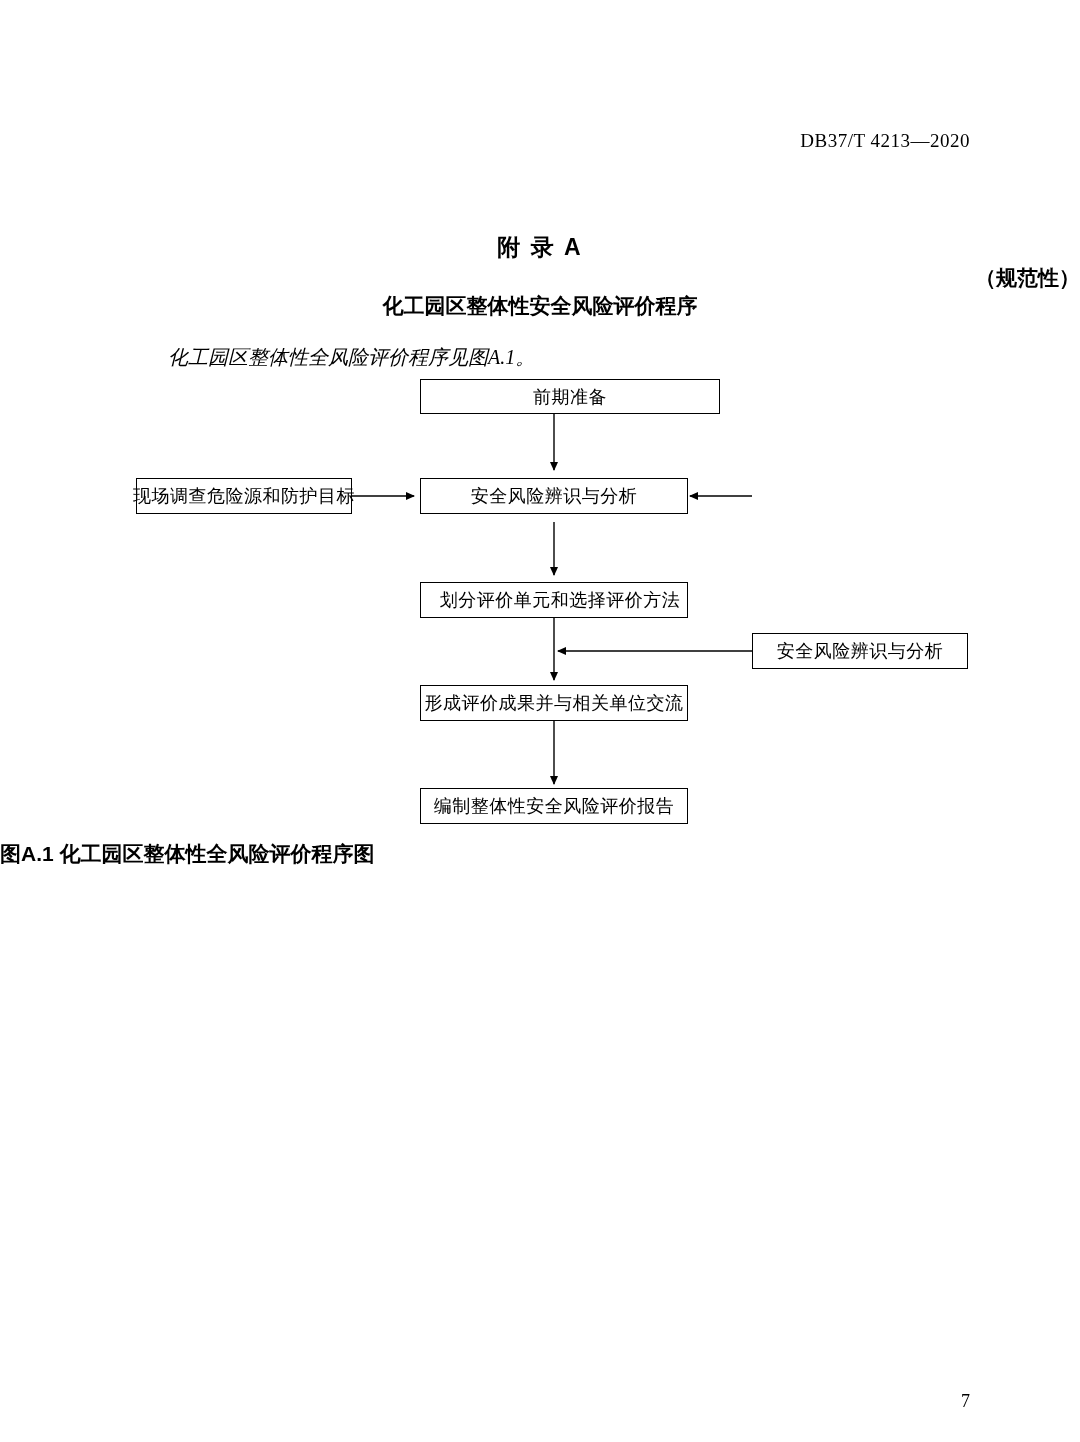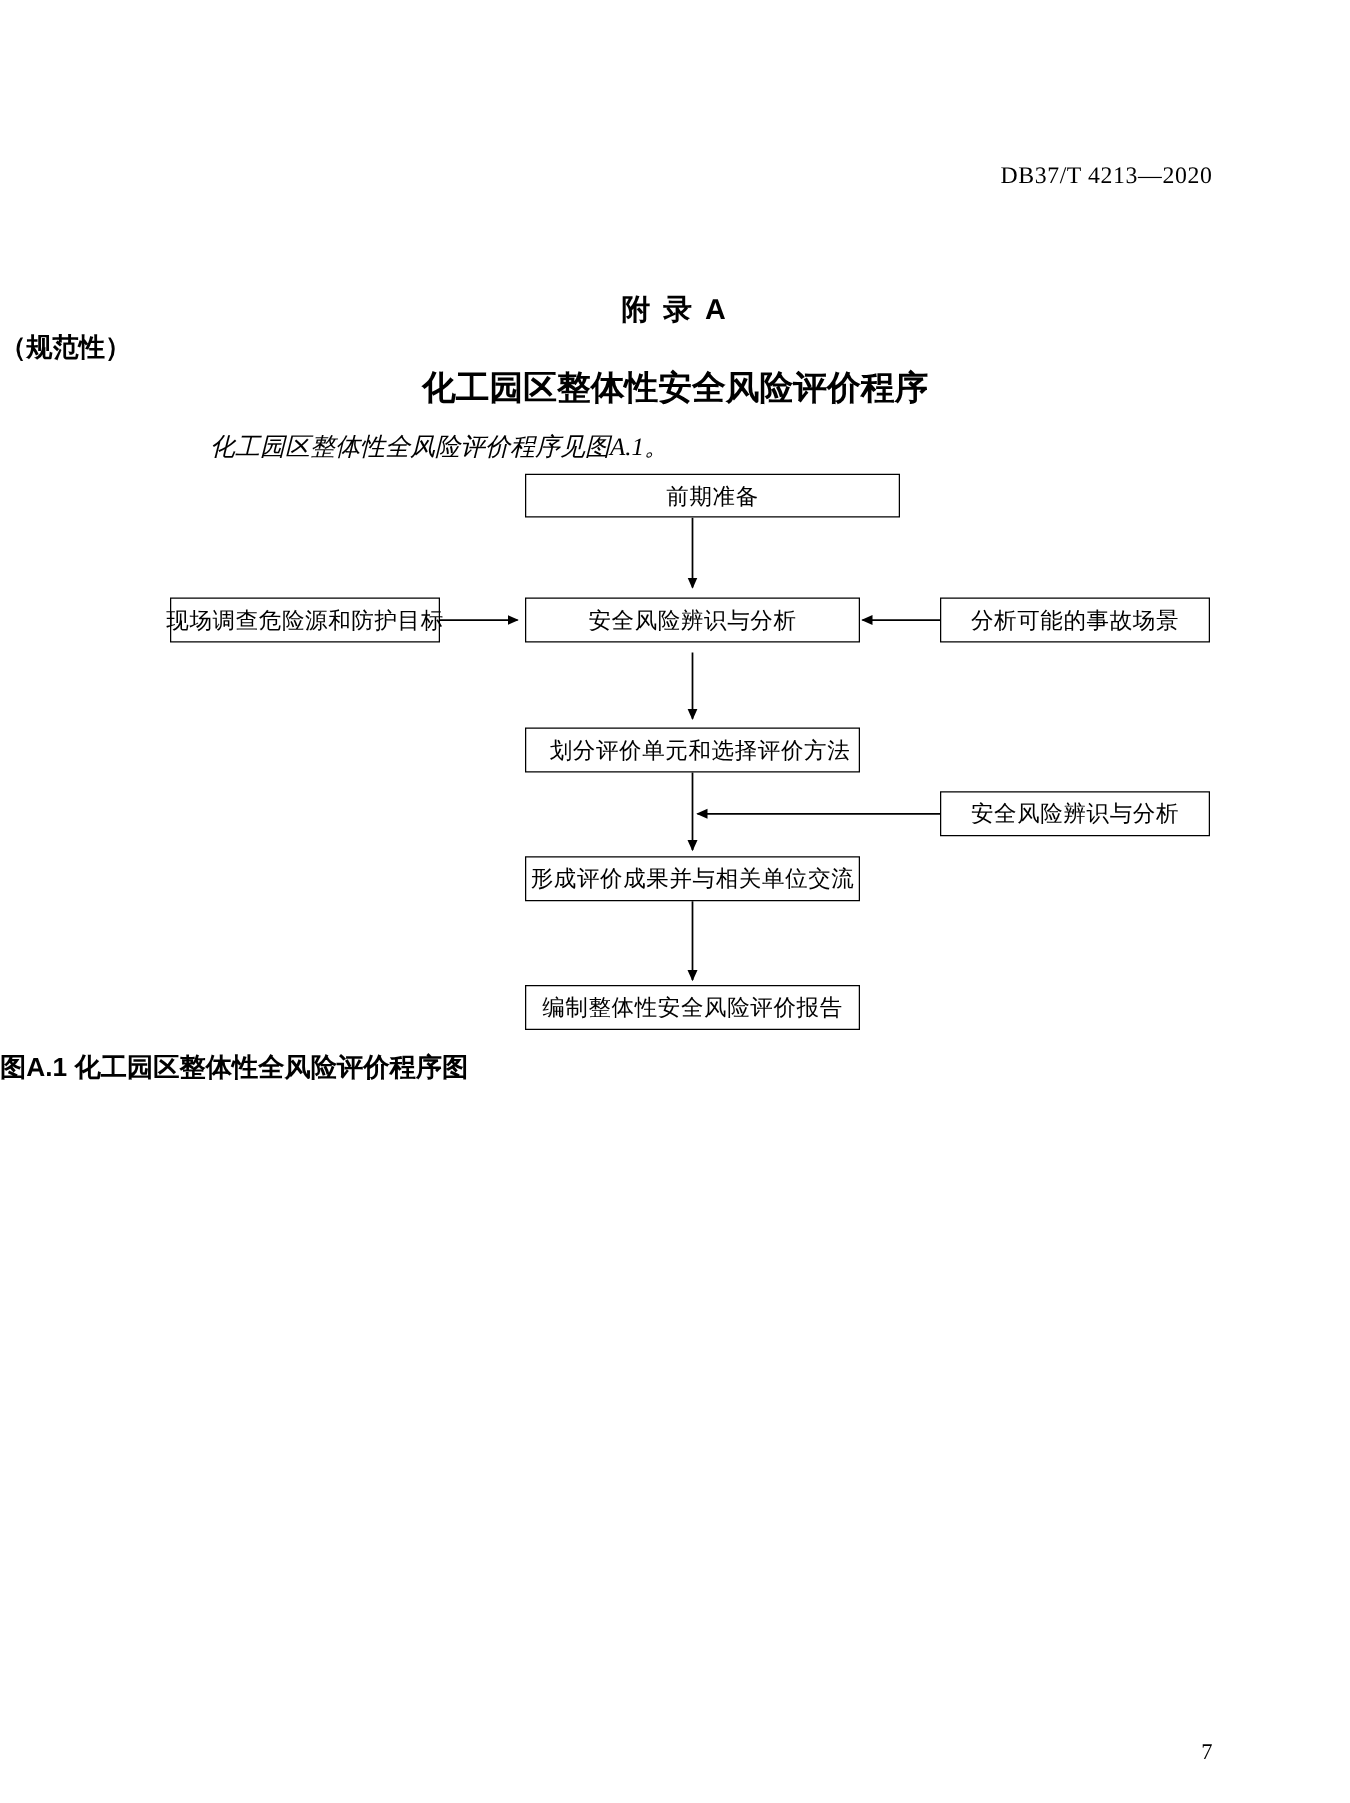--- a/index.html
+++ b/index.html
@@ -39,32 +39,32 @@
     font-size: 23px;
     font-weight: bold;
     letter-spacing: 2px;
     font-family: "Liberation Sans", sans-serif;
   }
   .annex-sub {
     position: absolute;
     top: 264px;
     left: 0;
     width: 1080px;
-    text-align: left;
+    text-align: right;
     font-size: 21px;
     font-weight: bold;
     font-family: "Liberation Sans", sans-serif;
   }
   .annex-name {
     position: absolute;
     top: 292px;
     left: 0;
     width: 1080px;
     text-align: center;
-    font-size: 27px;
+    font-size: 21px;
     font-weight: bold;
     font-family: "Liberation Sans", sans-serif;
   }
   .intro-line {
     position: absolute;
     top: 344px;
     left: 168px;
     font-size: 20px;
     font-family: "Liberation Serif", serif;
     font-style: italic;
@@ -148,21 +148,20 @@
       <line x1="554" y1="231" x2="554" y2="310" stroke="#000" stroke-width="1.4" marker-end="url(#arrow)"></line>
 
       <line x1="752" y1="281" x2="558" y2="281" stroke="#000" stroke-width="1.4" marker-end="url(#arrow)"></line>
 
       <line x1="554" y1="336" x2="554" y2="414" stroke="#000" stroke-width="1.4" marker-end="url(#arrow)"></line>
     </svg>
 
     <div class="node" style="left:420px; top:9px; width:300px; height:35px;">前期准备</div>
     <div class="node" style="left:136px; top:108px; width:216px; height:36px;">现场调查危险源和防护目标</div>
     <div class="node" style="left:420px; top:108px; width:268px; height:36px;">安全风险辨识与分析</div>
-    <div class="node" style="left:752px; top:108px; width:216px; height:36px;">分析可能的事故场景</div>
     <div class="node" style="left:420px; top:212px; width:268px; height:36px;padding-left:12px;">划分评价单元和选择评价方法</div>
     <div class="node" style="left:752px; top:263px; width:216px; height:36px;">安全风险辨识与分析</div>
     <div class="node" style="left:420px; top:315px; width:268px; height:36px;">形成评价成果并与相关单位交流</div>
     <div class="node" style="left:420px; top:418px; width:268px; height:36px;">编制整体性安全风险评价报告</div>
   </div>
 
   <div class="fig-caption">图A.1   化工园区整体性全风险评价程序图</div>
 
   <div class="page-number">7</div>
 </div>

